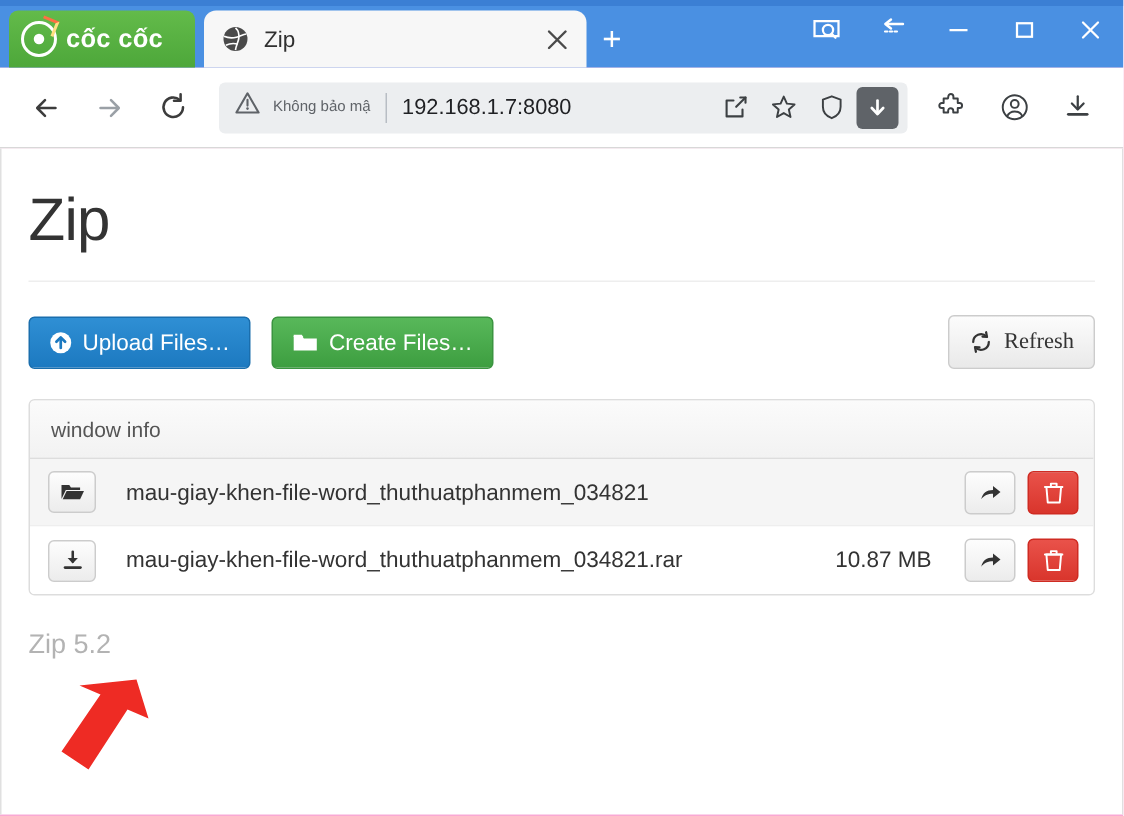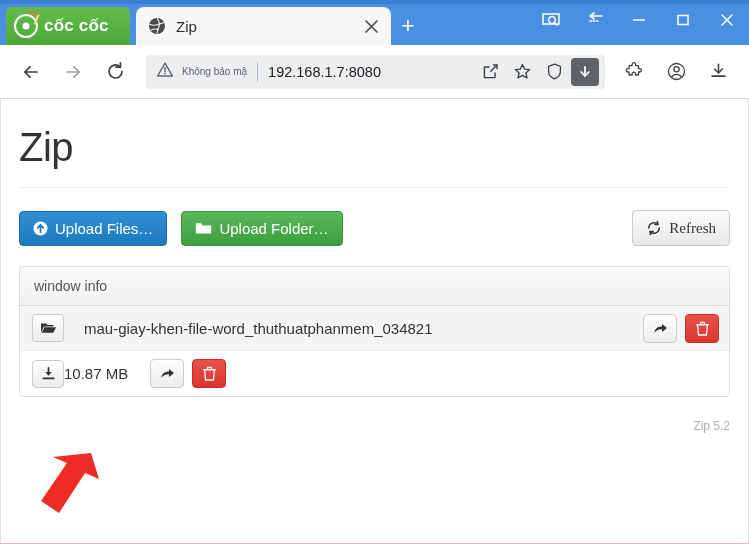--- a/index.html
+++ b/index.html
@@ -376,22 +376,22 @@
     margin-left: 8px;
   }
   .act-btn.danger {
     background: linear-gradient(180deg,#e9524a 0%,#d9352c 100%);
     border-color: #cf2b22;
     color: #ffffff;
   }
 
   .footer {
     margin-top: 22px;
-    text-align: right;
-    font-size: 12px;
+    text-align: left;
+    font-size: 18px;
     color: #b3b3b3;
   }
 
   
   .red-arrow {
     position: absolute;
     left: 28px;
     top: 352px;
     width: 78px;
     height: 68px;
@@ -566,21 +566,21 @@
           <span>Upload Files…</span>
         </div>
 
         <div class="btn btn-success">
           <span class="bico">
             <svg width="17" height="14" viewBox="0 0 17 14">
               <path d="M0.8 3 H6.4 L7.6 4.6 H16.2 V12.6 H0.8 Z" fill="#ffffff"></path>
               <path d="M0.8 2.2 H6.2 L7.2 3.6 H0.8 Z" fill="#ffffff"></path>
             </svg>
           </span>
-          <span>Upload Folder…</span>
+          <span>Create Files…</span>
         </div>
 
         <div class="btn btn-default">
           <span class="bico">
             <svg width="16" height="16" viewBox="0 0 16 16">
               <path d="M13.2 8 A5.2 5.2 0 0 1 4.3 11.7" fill="none" stroke="#333333" stroke-width="1.5" stroke-linecap="round"></path>
               <path d="M2.8 8 A5.2 5.2 0 0 1 11.7 4.3" fill="none" stroke="#333333" stroke-width="1.5" stroke-linecap="round"></path>
               <path d="M11.4 1.5 L12 4.6 L9 4.4" fill="none" stroke="#333333" stroke-width="1.5" stroke-linecap="round" stroke-linejoin="round"></path>
               <path d="M4.6 14.5 L4 11.4 L7 11.6" fill="none" stroke="#333333" stroke-width="1.5" stroke-linecap="round" stroke-linejoin="round"></path>
             </svg>
@@ -618,20 +618,21 @@
         </div>
 
         <div class="row">
           <span class="row-icon-btn">
             <svg width="15" height="15" viewBox="0 0 15 15">
               <path d="M7.5 1.8 V8.4" stroke="#333333" stroke-width="1.7" stroke-linecap="round"></path>
               <path d="M4.1 6 L7.5 9.6 L10.9 6" fill="#333333"></path>
               <path d="M2.4 12.4 H12.6" stroke="#333333" stroke-width="1.9" stroke-linecap="round"></path>
             </svg>
           </span>
+          <span class="row-name">mau-giay-khen-file-word_thuthuatphanmem_034821.rar</span>
           <span class="row-size">10.87 MB</span>
           <span class="row-actions">
             <span class="act-btn">
               <svg width="15" height="13" viewBox="0 0 15 13">
                 <path d="M1.2 10.8 C2 6.6 4.8 4.6 9 4.6 V2 L14 6 L9 10 V7.2 C5.6 7.2 3.2 8.2 1.2 10.8 Z" fill="#333333"></path>
               </svg>
             </span>
             <span class="act-btn danger">
               <svg width="13" height="15" viewBox="0 0 13 15">
                 <path d="M1.6 3.6 H11.4 L10.5 14 H2.5 Z" fill="none" stroke="#ffffff" stroke-width="1.3" stroke-linejoin="round"></path>

